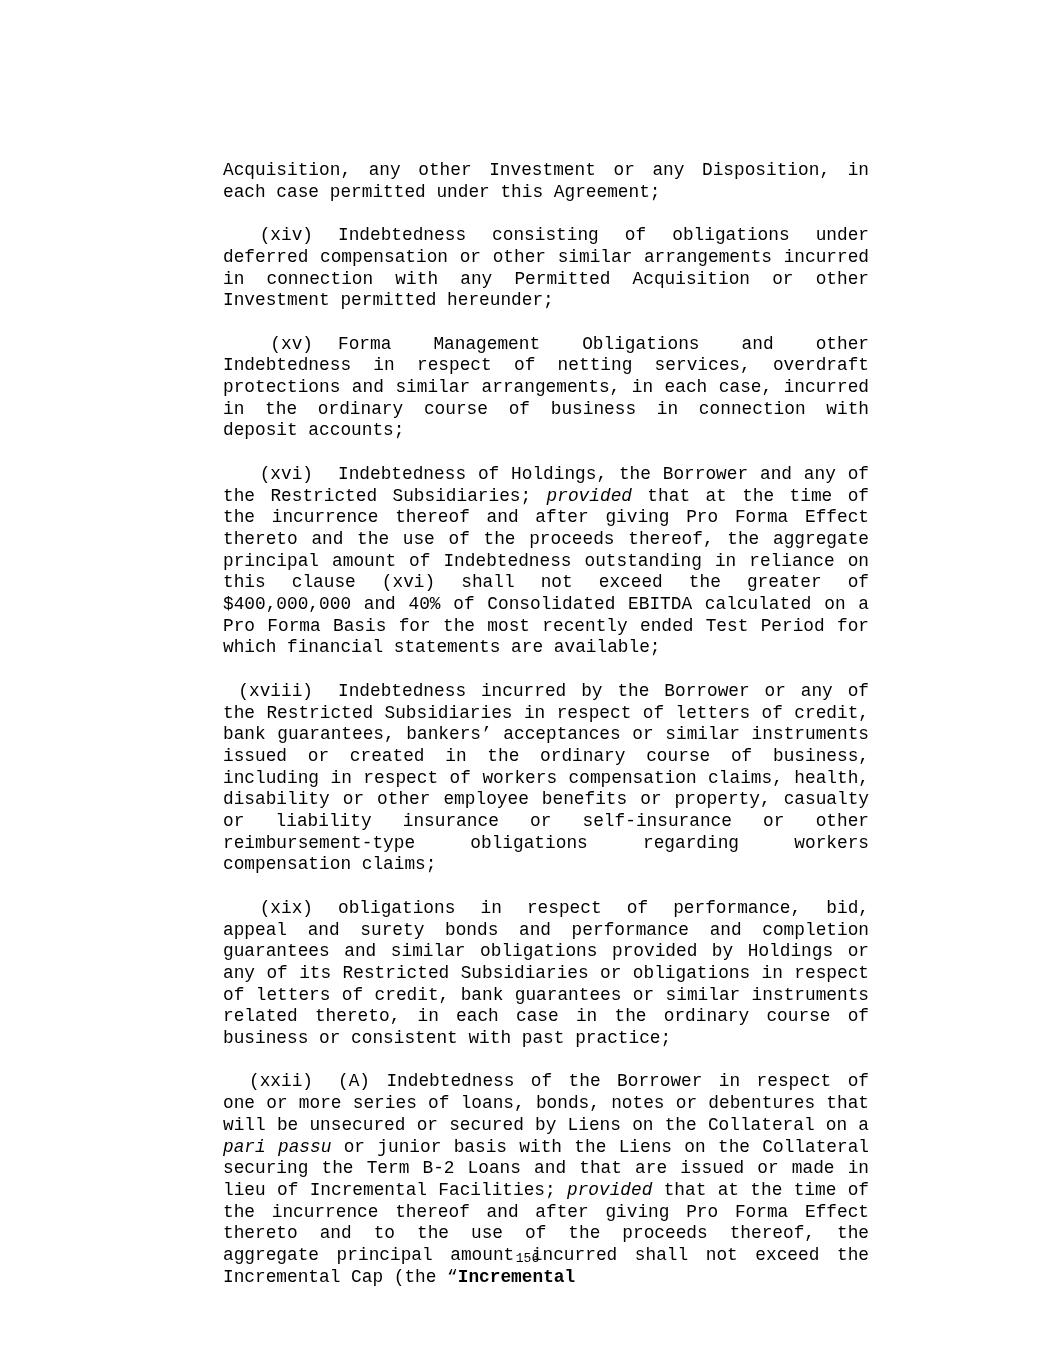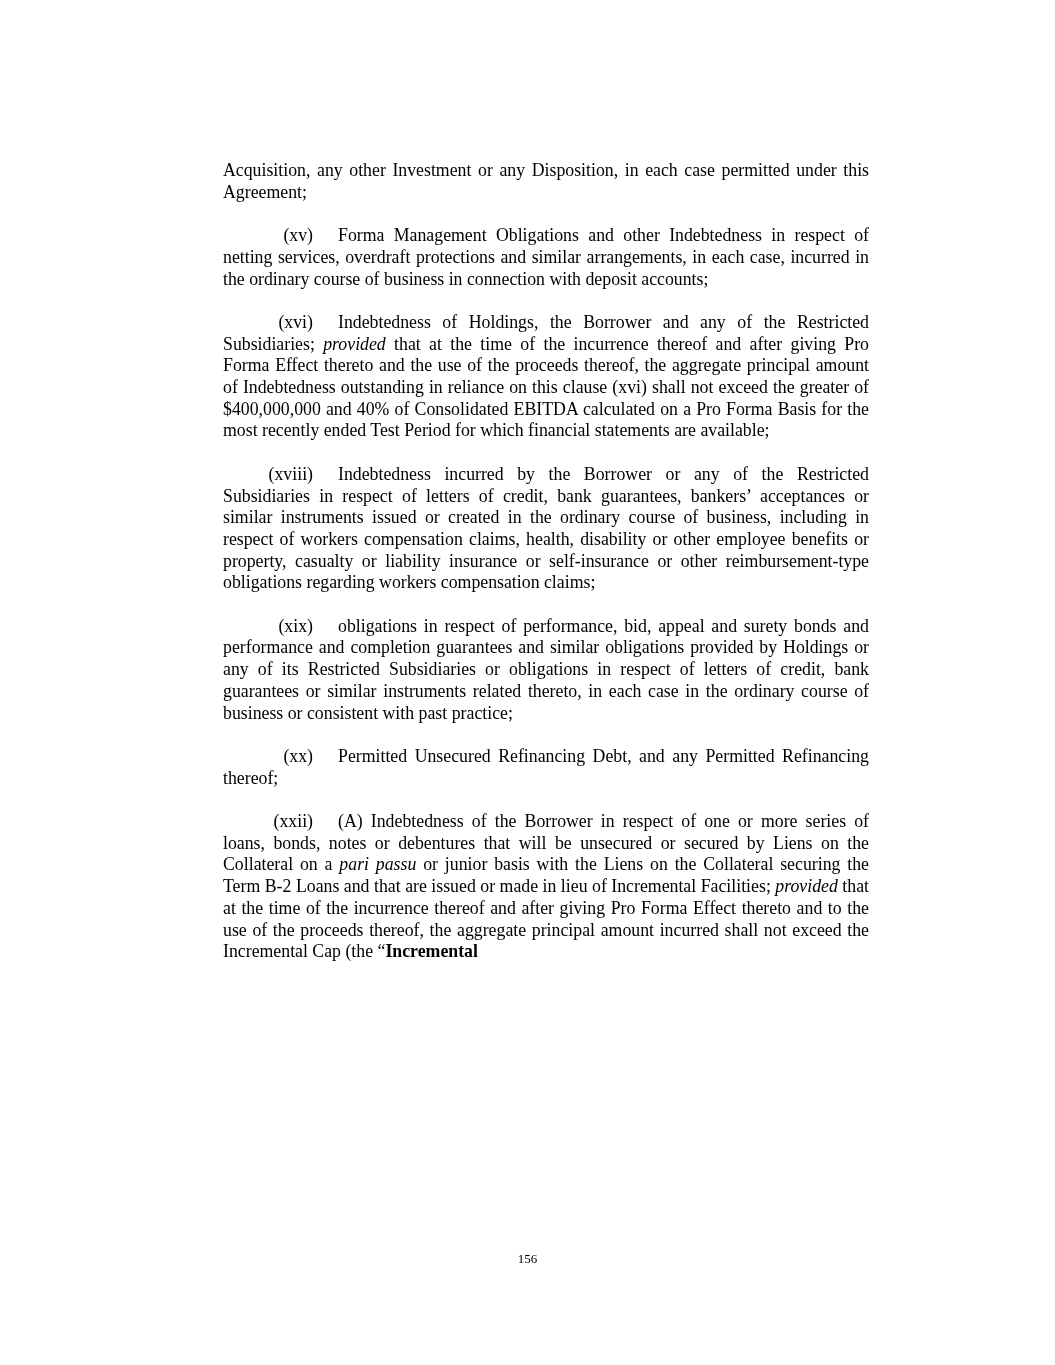--- a/index.html
+++ b/index.html
@@ -6,21 +6,21 @@
     margin: 0;
     padding: 0;
     background: #ffffff;
   }
   .page {
     position: relative;
     width: 1055px;
     height: 1365px;
     background: #ffffff;
     color: #000000;
-    font-family: Liberation Serif, serif;
+    font-family: Liberation Mono, monospace;
     overflow: hidden;
   }
   .content {
     position: absolute;
     left: 223px;
     top: 160px;
     width: 646px;
     font-size: 17.8px;
     line-height: 21.7px;
     text-align: justify;
@@ -49,31 +49,31 @@
   }
 </style>
 </head>
 <body>
 
 <div class="page">
   <div class="content">
 
     <p><span>Acquisition, any other Investment or any Disposition, in each case permitted under this Agreement;</span></p>
 
+    <p><span class="num">(xiv)</span><span>Indebtedness consisting of obligations under deferred compensation or other similar arrangements incurred in connection with any Permitted Acquisition or other Investment permitted hereunder;</span></p>
 
     <p><span class="num">(xv)</span><span>Forma Management Obligations and other Indebtedness in respect of netting services, overdraft protections and similar arrangements, in each case, incurred in the ordinary course of business in connection with deposit accounts;</span></p>
 
     <p><span class="num">(xvi)</span><span>Indebtedness of Holdings, the Borrower and any of the Restricted Subsidiaries; </span><span class="it">provided</span><span> that at the time of the incurrence thereof and after giving Pro Forma Effect thereto and the use of the proceeds thereof, the aggregate principal amount of Indebtedness outstanding in reliance on this clause (xvi) shall not exceed the greater of $400,000,000 and 40% of Consolidated EBITDA calculated on a Pro Forma Basis for the most recently ended Test Period for which financial statements are available;</span></p>
 
 
     <p><span class="num">(xviii)</span><span>Indebtedness incurred by the Borrower or any of the Restricted Subsidiaries in respect of letters of credit, bank guarantees, bankers’ acceptances or similar instruments issued or created in the ordinary course of business, including in respect of workers compensation claims, health, disability or other employee benefits or property, casualty or liability insurance or self-insurance or other reimbursement-type obligations regarding workers compensation claims;</span></p>
 
     <p><span class="num">(xix)</span><span>obligations in respect of performance, bid, appeal and surety bonds and performance and completion guarantees and similar obligations provided by Holdings or any of its Restricted Subsidiaries or obligations in respect of letters of credit, bank guarantees or similar instruments related thereto, in each case in the ordinary course of business or consistent with past practice;</span></p>
 
-    <p><span class="num">(xx)</span><span>Permitted Unsecured Refinancing Debt, and any Permitted Refinancing thereof;</span></p>
 
 
     <p><span class="num">(xxii)</span><span>(A) Indebtedness of the Borrower in respect of one or more series of loans, bonds, notes or debentures that will be unsecured or secured by Liens on the Collateral on a </span><span class="it">pari passu</span><span> or junior basis with the Liens on the Collateral securing the Term B-2 Loans and that are issued or made in lieu of Incremental Facilities; </span><span class="it">provided</span><span> that at the time of the incurrence thereof and after giving Pro Forma Effect thereto and to the use of the proceeds thereof, the aggregate principal amount incurred shall not exceed the Incremental Cap (the “</span><span class="bd">Incremental</span></p>
 
   </div>
 
   <div class="pagenum">156</div>
 </div>
 
 </body></html>

